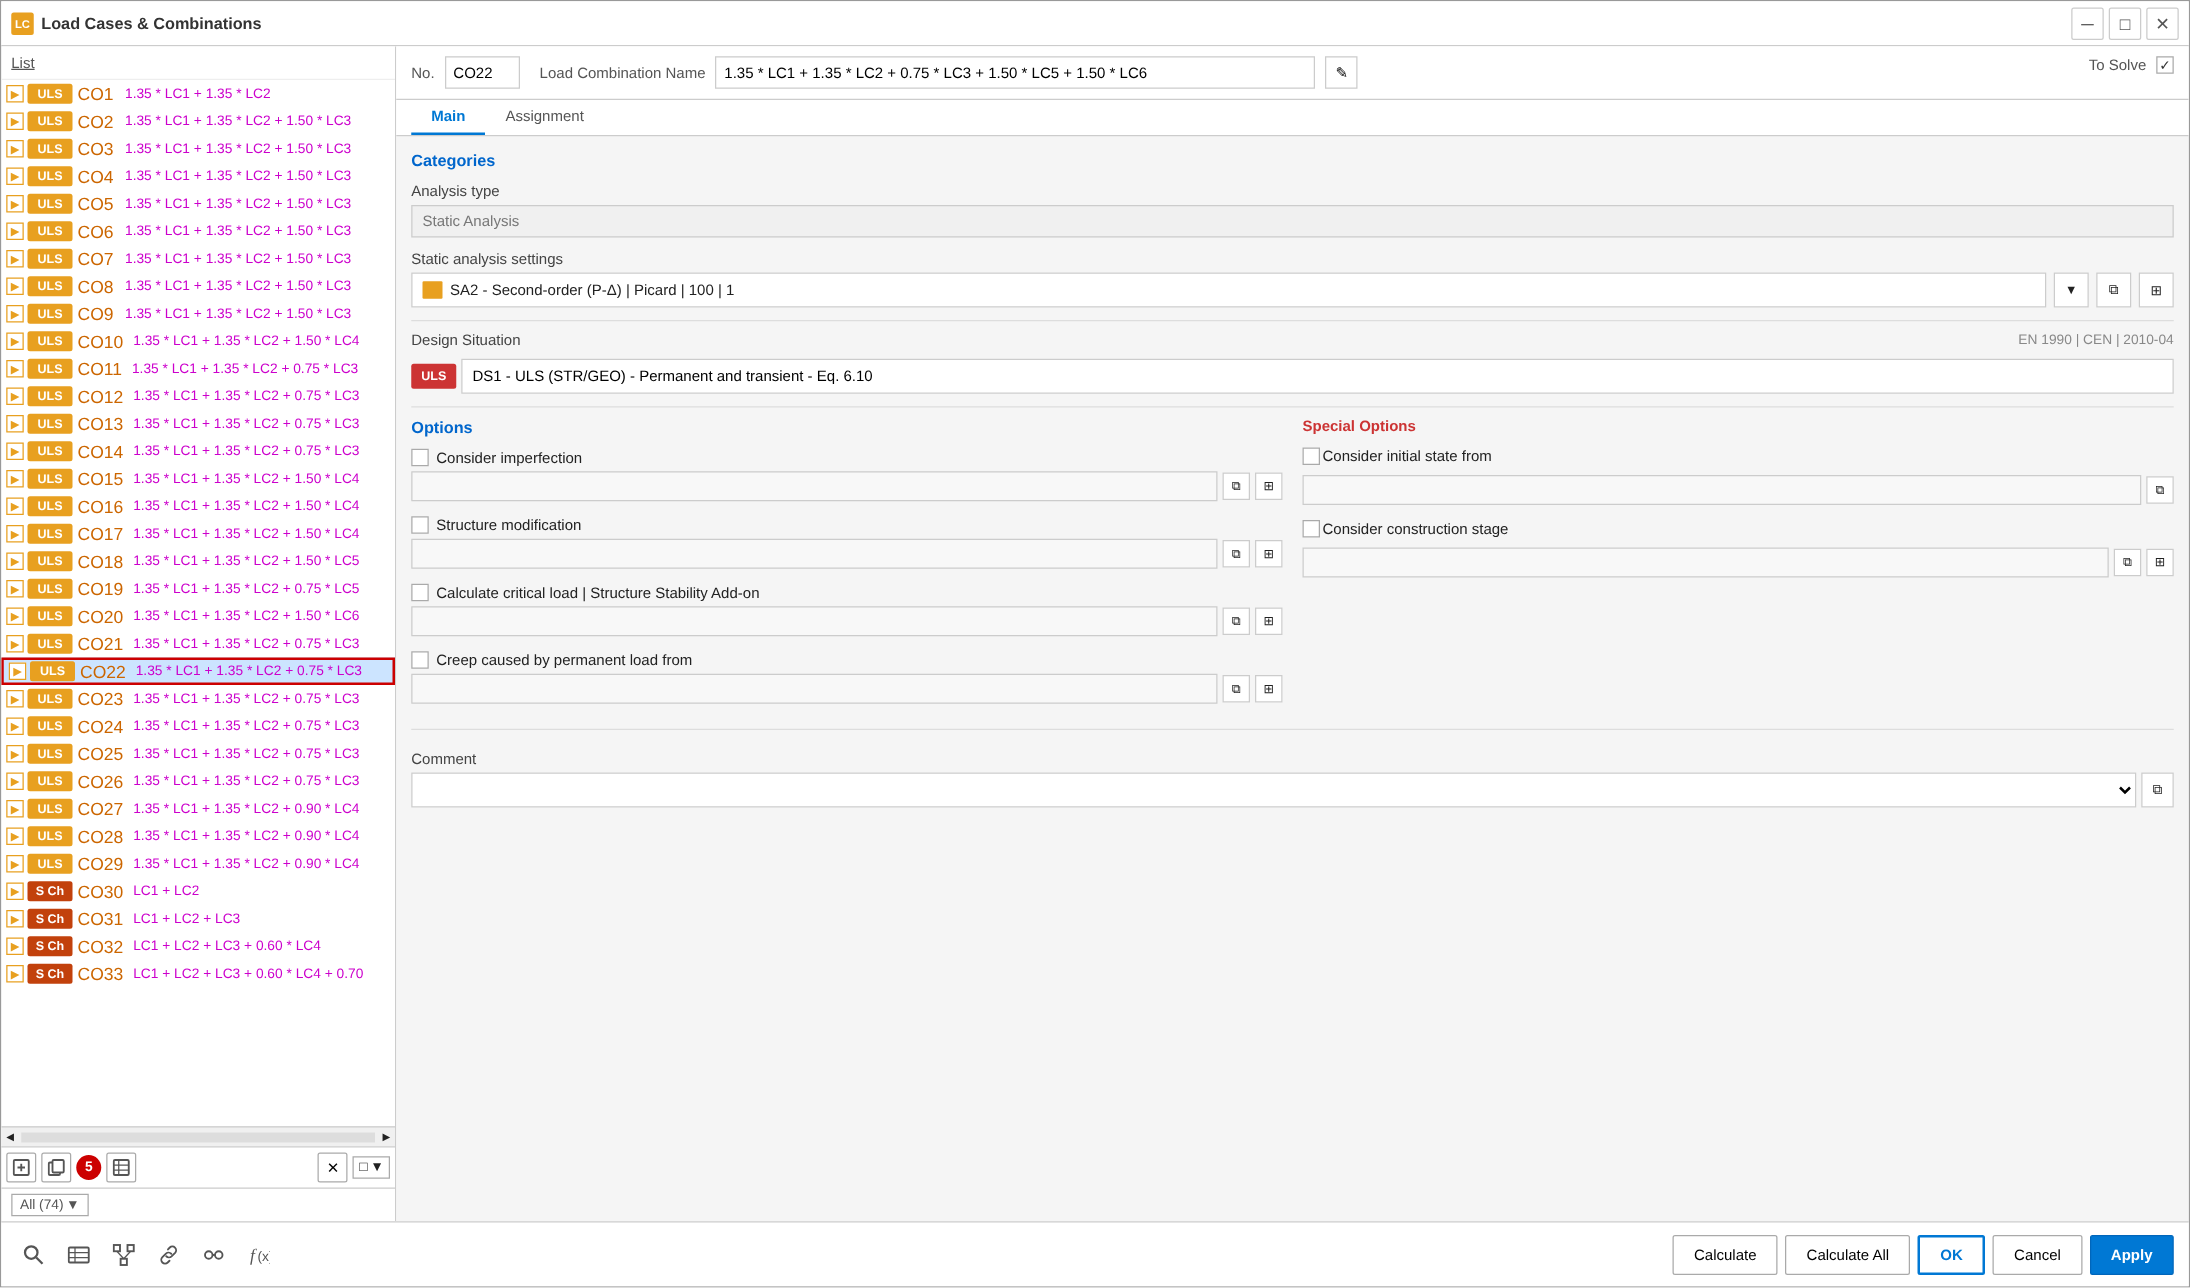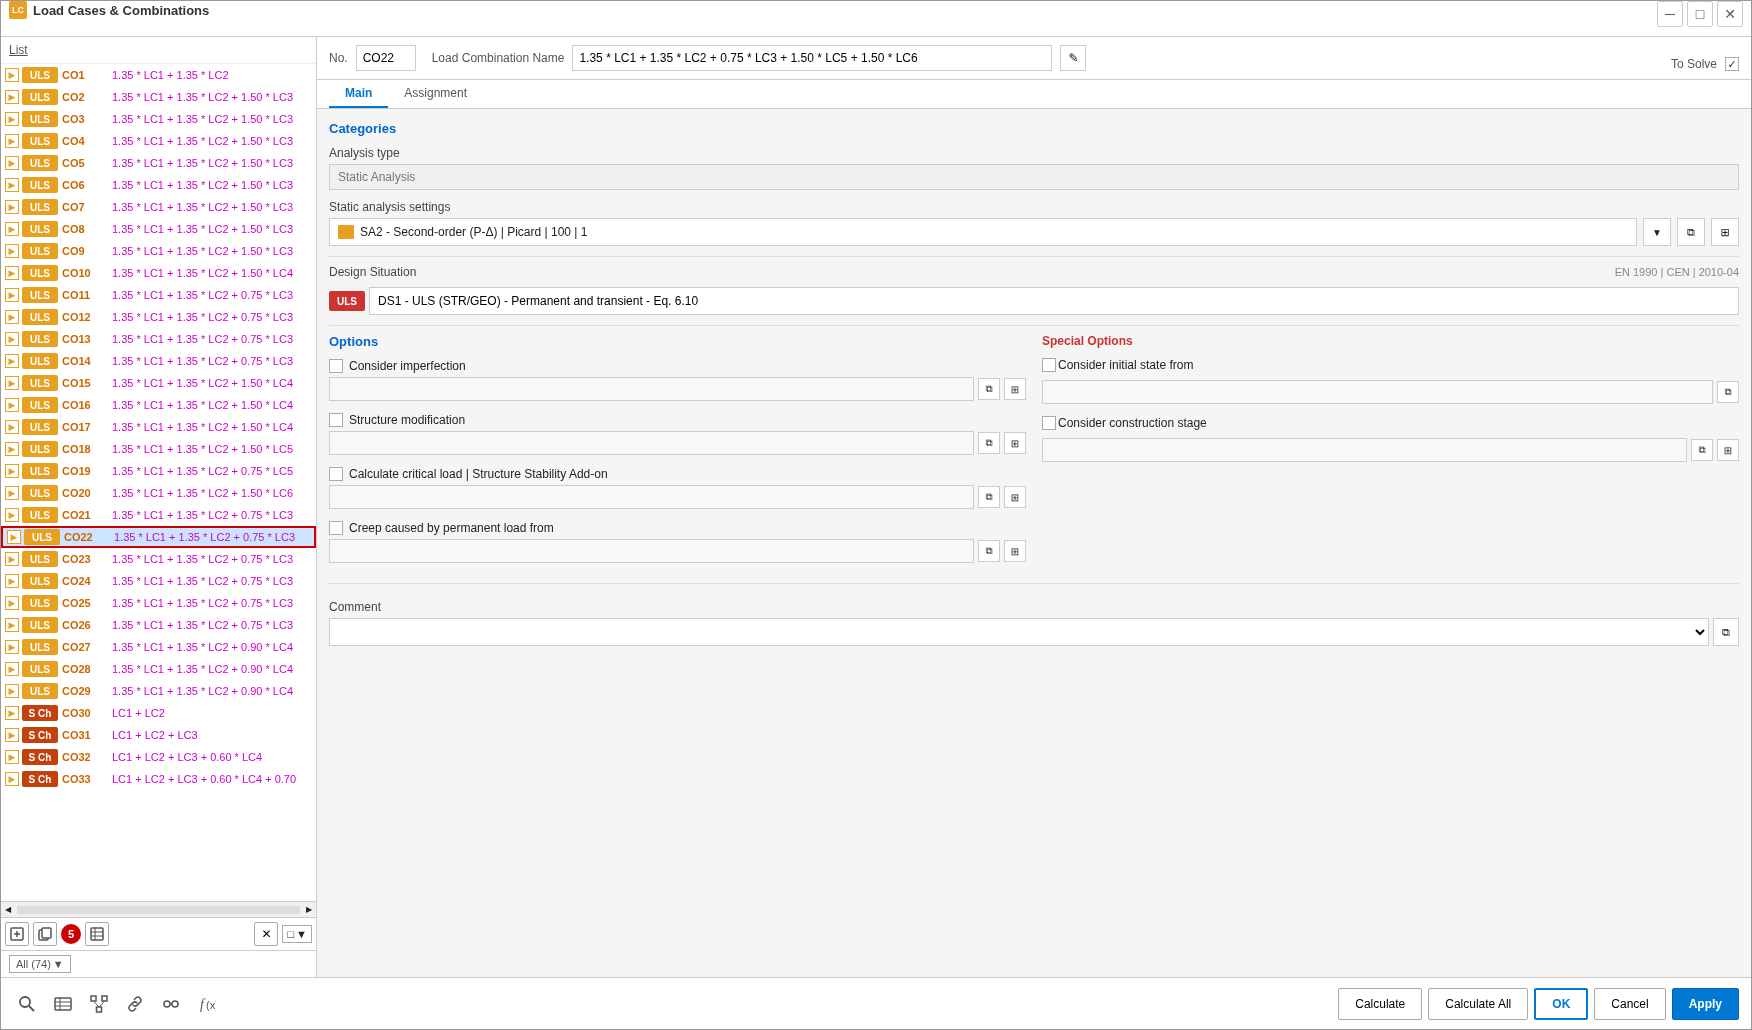--- a/index.html
+++ b/index.html
@@ -1,20 +1,20 @@
 <!DOCTYPE html>
 <html><head>
   <meta charset="utf-8">
   <style>
     * { box-sizing: border-box; margin: 0; padding: 0; }
     body { font-family: 'Segoe UI', Arial, sans-serif; font-size: 12px; background: #f0f0f0; color: #222; width: 1752px; height: 1030px; overflow: hidden; }
     
     .window { width: 1752px; height: 1030px; background: #f5f5f5; border: 1px solid #999; display: flex; flex-direction: column; }
     
-    .title-bar { background: #fff; border-bottom: 1px solid #ccc; display: flex; align-items: flex-start; padding: 0 8px; height: 36px; justify-content: space-between; gap: 40px; }
+    .title-bar { background: #fff; border-bottom: 1px solid #ccc; display: flex; align-items: center; padding: 0 8px; height: 36px; justify-content: space-between; gap: 40px; }
     .title-bar-left { display: flex; align-items: center; gap: 6px; }
     .title-icon { width: 18px; height: 18px; background: #e8a020; border-radius: 2px; display: flex; align-items: center; justify-content: center; color: white; font-size: 9px; font-weight: bold; flex-shrink: 0; }
     .title-text { font-size: 13px; font-weight: 600; color: #333; }
     .title-controls { display: flex; gap: 4px; }
     .title-btn { width: 26px; height: 26px; border: 1px solid #ccc; background: #fff; cursor: pointer; display: flex; align-items: center; justify-content: center; font-size: 14px; color: #555; border-radius: 2px; }
     
     .menu-bar { background: #fff; border-bottom: 1px solid #ccc; display: flex; align-items: center; padding: 0 4px; height: 34px; }
     .menu-item { padding: 4px 12px; cursor: pointer; font-size: 12px; color: #222; border-radius: 2px; }
     .menu-item.active { background: #0078d4; color: white; }
     
@@ -22,34 +22,34 @@
     
     .left-panel { width: 316px; background: #fff; border-right: 1px solid #ccc; display: flex; flex-direction: column; }
     .left-panel-header { padding: 6px 8px; font-size: 12px; color: #555; border-bottom: 1px solid #eee; text-decoration: underline; }
     
     .list-container { flex: 1; overflow-y: auto; overflow-x: hidden; position: relative; }
     .list-item { display: flex; align-items: center; padding: 2px 4px; cursor: pointer; height: 22px; white-space: nowrap; overflow: hidden; }
     .list-item.selected { background: #cce4ff; border: 2px solid #cc0000; }
     .badge { display: inline-flex; align-items: center; justify-content: center; min-width: 36px; height: 16px; border-radius: 2px; font-size: 10px; font-weight: bold; margin-right: 4px; padding: 0 3px; flex-shrink: 0; }
     .badge-uls { background: #e8a020; color: white; }
     .badge-sch { background: #c2410c; color: white; }
-    .co-num { color: #cc6600; font-size: 11px; margin-right: 20px; min-width: 30px; flex-shrink: 0; font-weight: bold; }
+    .co-num { color: #cc6600; font-size: 14px; margin-right: 8px; min-width: 30px; flex-shrink: 0; }
     .co-formula { color: #cc00cc; font-size: 11px; overflow: hidden; text-overflow: ellipsis; }
     
     .left-panel-footer { border-top: 1px solid #ccc; padding: 4px; display: flex; align-items: center; gap: 4px; }
     .footer-btn { width: 24px; height: 24px; border: 1px solid #aaa; background: #fff; cursor: pointer; display: flex; align-items: center; justify-content: center; font-size: 12px; border-radius: 2px; }
     .footer-badge { background: #cc0000; color: white; border-radius: 50%; width: 20px; height: 20px; display: flex; align-items: center; justify-content: center; font-size: 11px; font-weight: bold; cursor: pointer; }
     .footer-spacer { flex: 1; }
     .footer-select { display: flex; align-items: center; border: 1px solid #aaa; background: #fff; padding: 2px 4px; cursor: pointer; font-size: 11px; gap: 2px; }
     .filter-label { border-top: 1px solid #ccc; padding: 4px 8px; font-size: 11px; color: #555; display: flex; align-items: center; justify-content: space-between; }
     .filter-select { display: flex; align-items: center; gap: 2px; border: 1px solid #aaa; padding: 2px 6px; cursor: pointer; background: #fff; font-size: 11px; }
     
     .right-panel { flex: 1; display: flex; flex-direction: column; background: #f5f5f5; }
     
-    .detail-header { background: #fff; border-bottom: 1px solid #ccc; padding: 8px 12px; display: flex; align-items: flex-end; gap: 16px; }
+    .detail-header { background: #fff; border-bottom: 1px solid #ccc; padding: 8px 12px; display: flex; align-items: flex-start; gap: 16px; }
     .field-group { display: flex; align-items: center; gap: 8px; }
     .field-label { font-size: 12px; color: #555; white-space: nowrap; }
     .field-input { border: 1px solid #ccc; background: #fff; padding: 3px 6px; font-size: 12px; height: 26px; }
     .field-input-wide { width: 480px; }
     .field-input-no { width: 60px; }
     .edit-btn { width: 26px; height: 26px; border: 1px solid #ccc; background: #fff; cursor: pointer; display: flex; align-items: center; justify-content: center; font-size: 12px; }
     .to-solve-section { margin-left: auto; display: flex; align-items: center; gap: 8px; }
     .section-title { font-size: 12px; color: #555; }
     
     .tabs-bar { background: #fff; border-bottom: 1px solid #ccc; padding: 0 12px; display: flex; gap: 0; }

